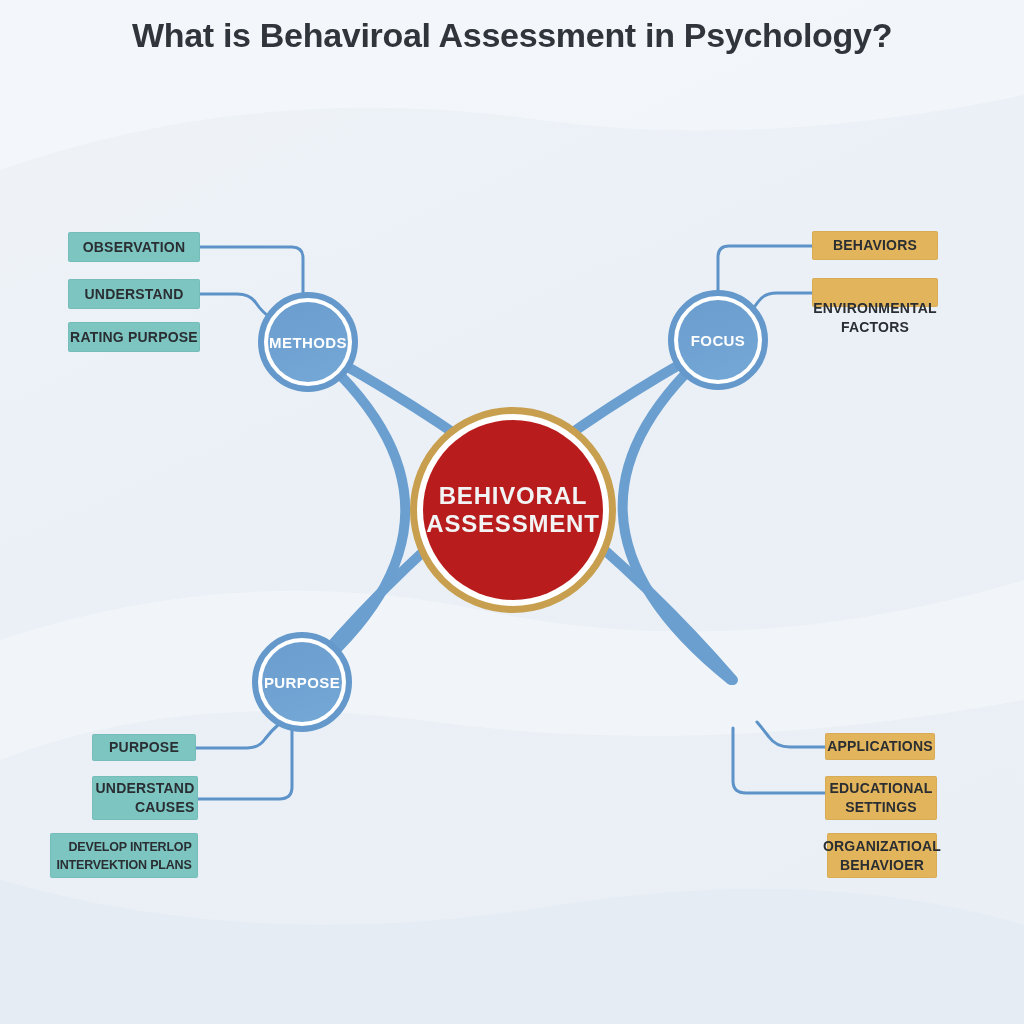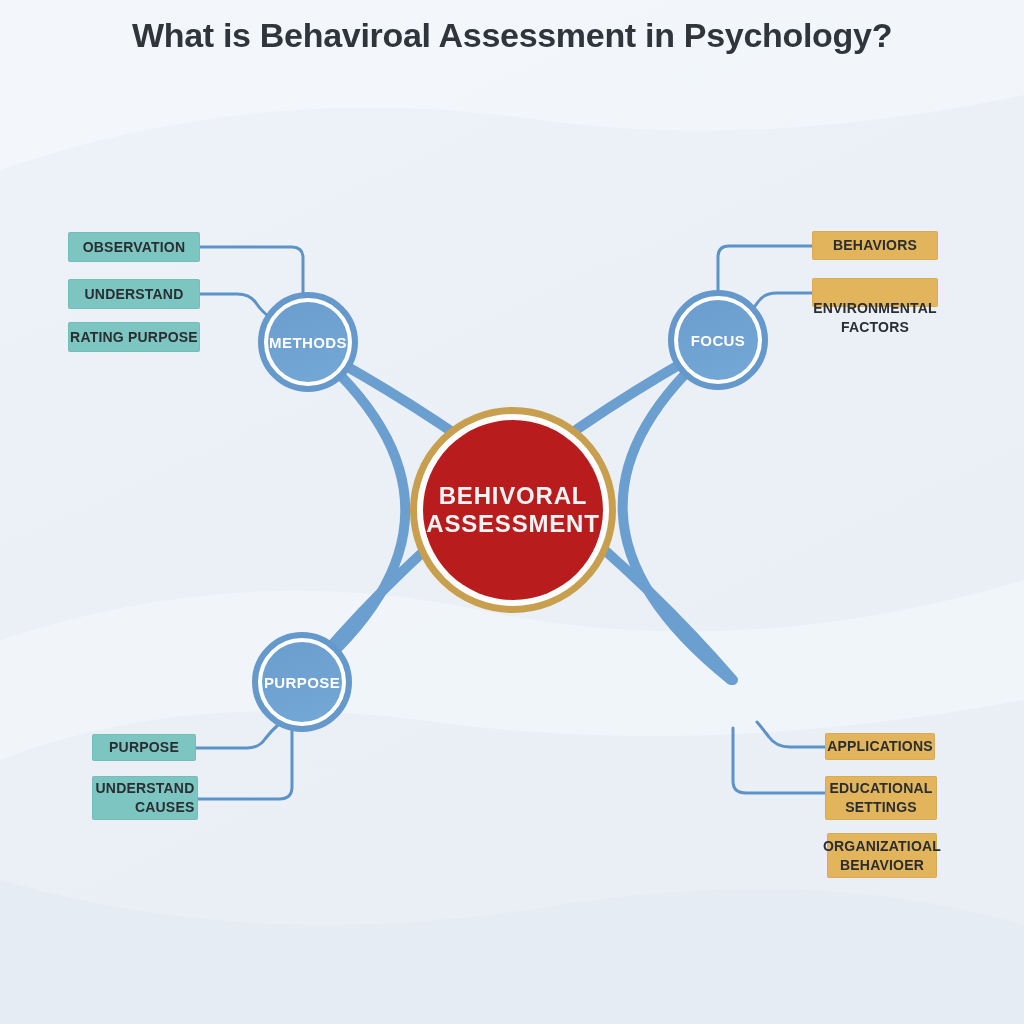--- a/index.html
+++ b/index.html
@@ -99,20 +99,22 @@
   <div class="box teal" style="left:68px;top:279px;width:132px;height:30px;">UNDERSTAND</div>
   <div class="box teal" style="left:68px;top:322px;width:132px;height:30px;">RATING PURPOSE</div>
 
   <div class="box gold" style="left:812px;top:231px;width:126px;height:29px;">BEHAVIORS</div>
   <div class="box gold hang" style="left:812px;top:278px;width:126px;height:29px;">ENVIRONMENTAL
 FACTORS</div>
 
   <div class="box teal" style="left:92px;top:734px;width:104px;height:27px;">PURPOSE</div>
   <div class="box teal" style="left:92px;top:776px;width:106px;height:44px;">UNDERSTAND
 CAUSES</div>
+  <div class="box teal tight" style="left:50px;top:833px;width:148px;height:45px;">DEVELOP INTERLOP
+INTERVEKTION PLANS</div>
 
   <div class="box gold" style="left:825px;top:733px;width:110px;height:27px;">APPLICATIONS</div>
   <div class="box gold" style="left:825px;top:776px;width:112px;height:44px;">EDUCATIONAL
 SETTINGS</div>
   <div class="box gold" style="left:827px;top:833px;width:110px;height:45px;">ORGANIZATIOAL
 BEHAVIOER</div>
 
 </div>
 
 </body></html>

